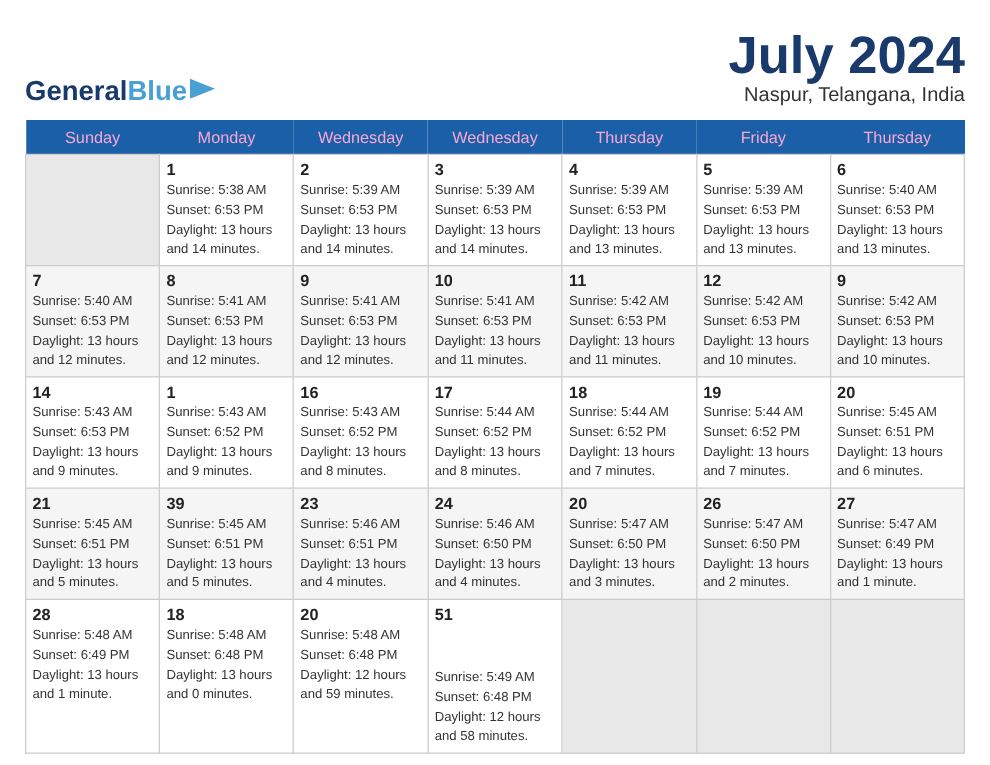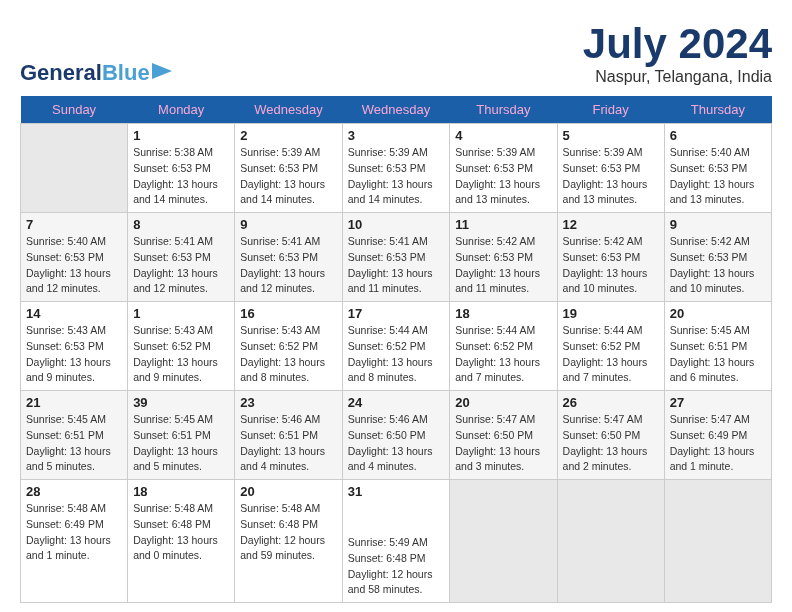--- a/index.html
+++ b/index.html
@@ -328,21 +328,21 @@
 and 0 minutes.</div>
         </td>
         <td>
           <div class="day-num">20</div>
           <div class="cell-info" style="white-space: pre-line;">Sunrise: 5:48 AM
 Sunset: 6:48 PM
 Daylight: 12 hours
 and 59 minutes.</div>
         </td>
         <td>
-          <div class="day-num">31</div>
+          <div class="day-num">51</div>
           <div class="cell-info" style="white-space: pre-line; margin-top: 36px;">Sunrise: 5:49 AM
 Sunset: 6:48 PM
 Daylight: 12 hours
 and 58 minutes.</div>
         </td>
         <td class="empty-cell"></td>
         <td class="empty-cell"></td>
         <td class="empty-cell"></td>
       </tr>
     </tbody>

